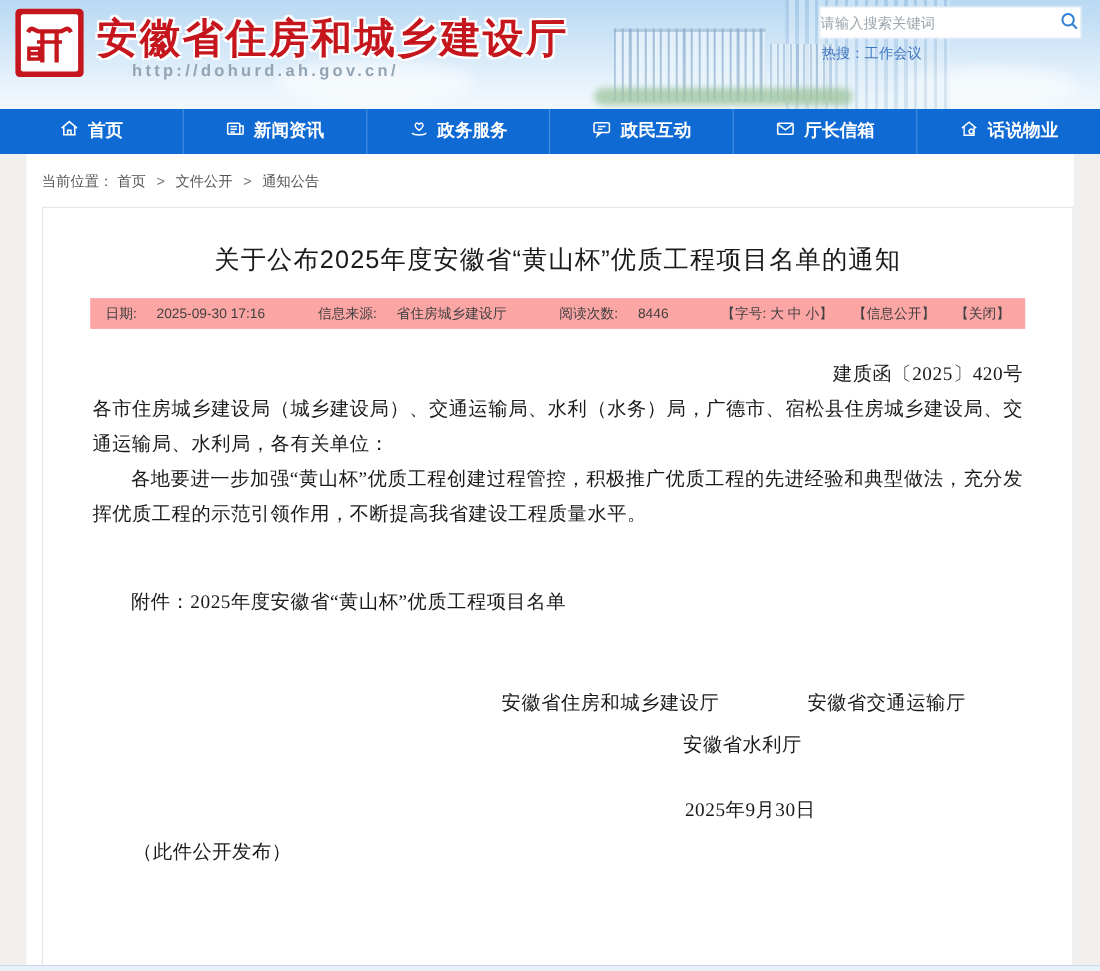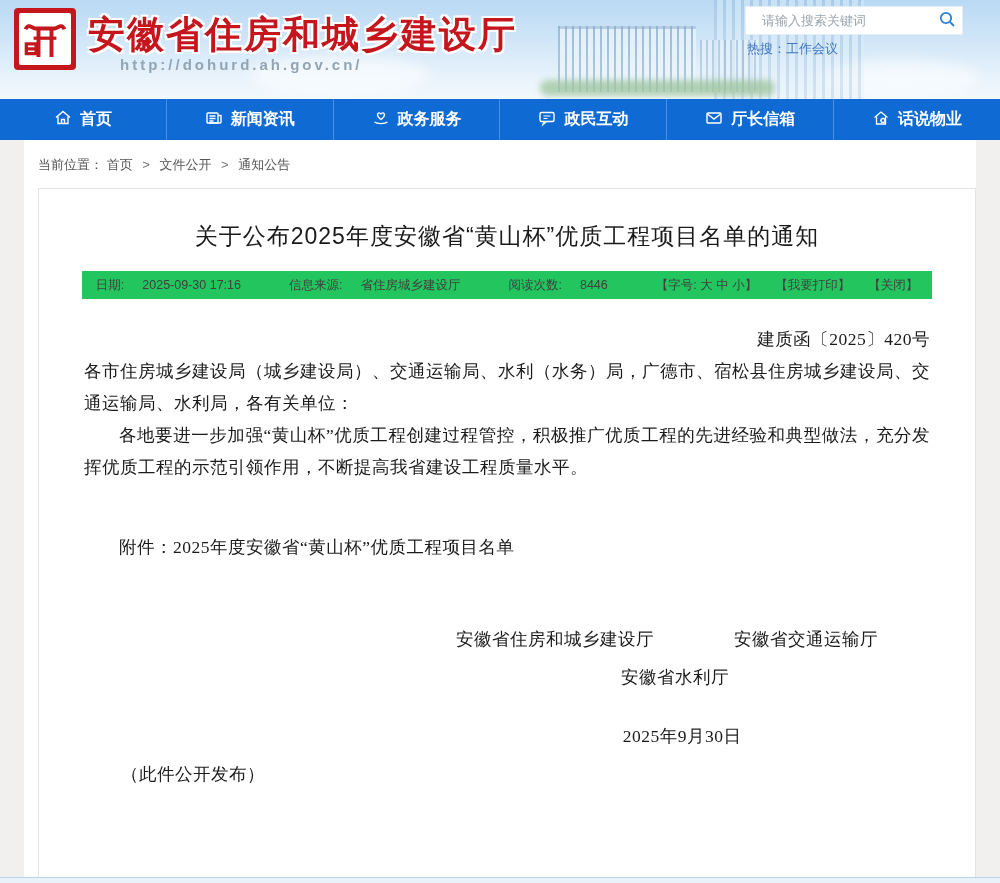--- a/index.html
+++ b/index.html
@@ -20,22 +20,22 @@
   .greens { position:absolute; left:540px; top:80px; width:235px; height:16px; opacity:.75;
     background:#9dc49c; border-radius:8px; filter:blur(3px); }
   .logo-box { position:absolute; left:14px; top:8px; width:62px; height:62px; background:#c4161c;
     border-radius:4px; padding:5px; }
   .logo-inner { width:100%; height:100%; background:#fff; border-radius:2px; }
   .site-title { position:absolute; left:88px; top:10px; font-size:37px; font-weight:bold; color:#c4161c;
     letter-spacing:2px; white-space:nowrap;
     text-shadow:-2px -2px 0 #fff,2px -2px 0 #fff,-2px 2px 0 #fff,2px 2px 0 #fff,0 2px 0 #fff,0 -2px 0 #fff; }
   .site-url { position:absolute; left:120px; top:56px; font-size:15px; font-weight:bold; color:#93a5b4;
     letter-spacing:3px; }
-  .search-box { position:absolute; left:745px; top:6px; width:218px; height:29px; background:#fff;
-    border:1px solid #e3edf6; display:flex; align-items:center; padding:0 16px; }
+  .search-box { position:absolute; left:745px; top:6px; width:238px; height:29px; background:#fff;
+    border:1px solid #e3edf6; display:flex; align-items:center; padding:0 0; }
   .search-input { flex:1; border:none; outline:none; font-size:13px; color:#333; background:transparent; }
   .search-input::placeholder { color:#9aa5ad; }
   .search-btn { width:20px; height:20px; border:none; background:transparent; cursor:pointer; display:flex;
     align-items:center; justify-content:center; }
   .hot-row { position:absolute; left:747px; top:40px; font-size:13px; color:#3f76c0; }
   .hot-row a { color:#3f76c0; text-decoration:none; cursor:pointer;font-family:Liberation Serif, serif; }
 
   
   .nav { width:1000px; height:41px; background:#0f6ad4; display:flex; }
   .nav-item { flex:1; display:flex; align-items:center; justify-content:center; gap:8px; color:#fff;
@@ -48,21 +48,21 @@
   .main-white { position:relative; width:952px; margin:0 24px; background:#fff; min-height:743px; }
   .crumb { padding:16px 0 14px 14px; font-size:13px; color:#555; }
   .crumb a { color:#555; text-decoration:none; cursor:pointer; }
   .crumb .sep { margin:0 6px; color:#777; }
 
   
   .content-box { margin:0 0 0 14px; width:938px; border:1px solid #e4e4e4; background:#fff;
     min-height:700px; padding-top:30px; }
   .doc-title { text-align:center; font-size:23px; font-weight:normal; color:#1a1a1a; line-height:34px;
     letter-spacing:1px; }
-  .meta-bar { margin:18px 43px 0 43px; height:28px; background:#22c55e; display:flex; align-items:center;
+  .meta-bar { margin:18px 43px 0 43px; height:28px; background:#fca5a5; display:flex; align-items:center;
     justify-content:center; gap:18px; font-size:12.5px; color:#404040; white-space:nowrap; }
   .meta-bar .gap { width:12px; }
   .meta-link { cursor:pointer; }
 
   .doc-body { margin:24px 45px 0 45px; font-family:"Liberation Serif","DejaVu Serif",serif;
     font-size:17.5px; color:#1a1a1a; line-height:32px; text-align:justify; letter-spacing:.5px; }
   .doc-number { text-align:right; }
   .para.indent { text-indent:2em; }
   .attach { text-indent:2em; margin-top:48px; }
   .sig-row1 { margin-top:60px; display:flex; justify-content:center; gap:80px; transform:translateX(160px); }
@@ -182,21 +182,21 @@
       <span>日期:</span>
       <span>2025-09-30 17:16</span>
       <span class="gap"></span>
       <span>信息来源:</span>
       <span>省住房城乡建设厅</span>
       <span class="gap"></span>
       <span>阅读次数:</span>
       <span>8446</span>
       <span class="gap"></span>
       <span class="meta-link">【字号: 大 中 小】</span>
-      <span class="meta-link">【我要打印】</span>
+      <span class="meta-link">【信息公开】</span>
       <span class="meta-link">【关闭】</span>
     </div>
 
     <div class="doc-body">
       <p class="doc-number">建质函〔2025〕420号</p>
       <p class="para">各市住房城乡建设局（城乡建设局）、交通运输局、水利（水务）局，广德市、宿松县住房城乡建设局、交通运输局、水利局，各有关单位：</p>
       <p class="para indent">各地要进一步加强“黄山杯”优质工程创建过程管控，积极推广优质工程的先进经验和典型做法，充分发挥优质工程的示范引领作用，不断提高我省建设工程质量水平。</p>
       <p class="attach">附件：2025年度安徽省“黄山杯”优质工程项目名单</p>
 
       <div class="sig-row1">

